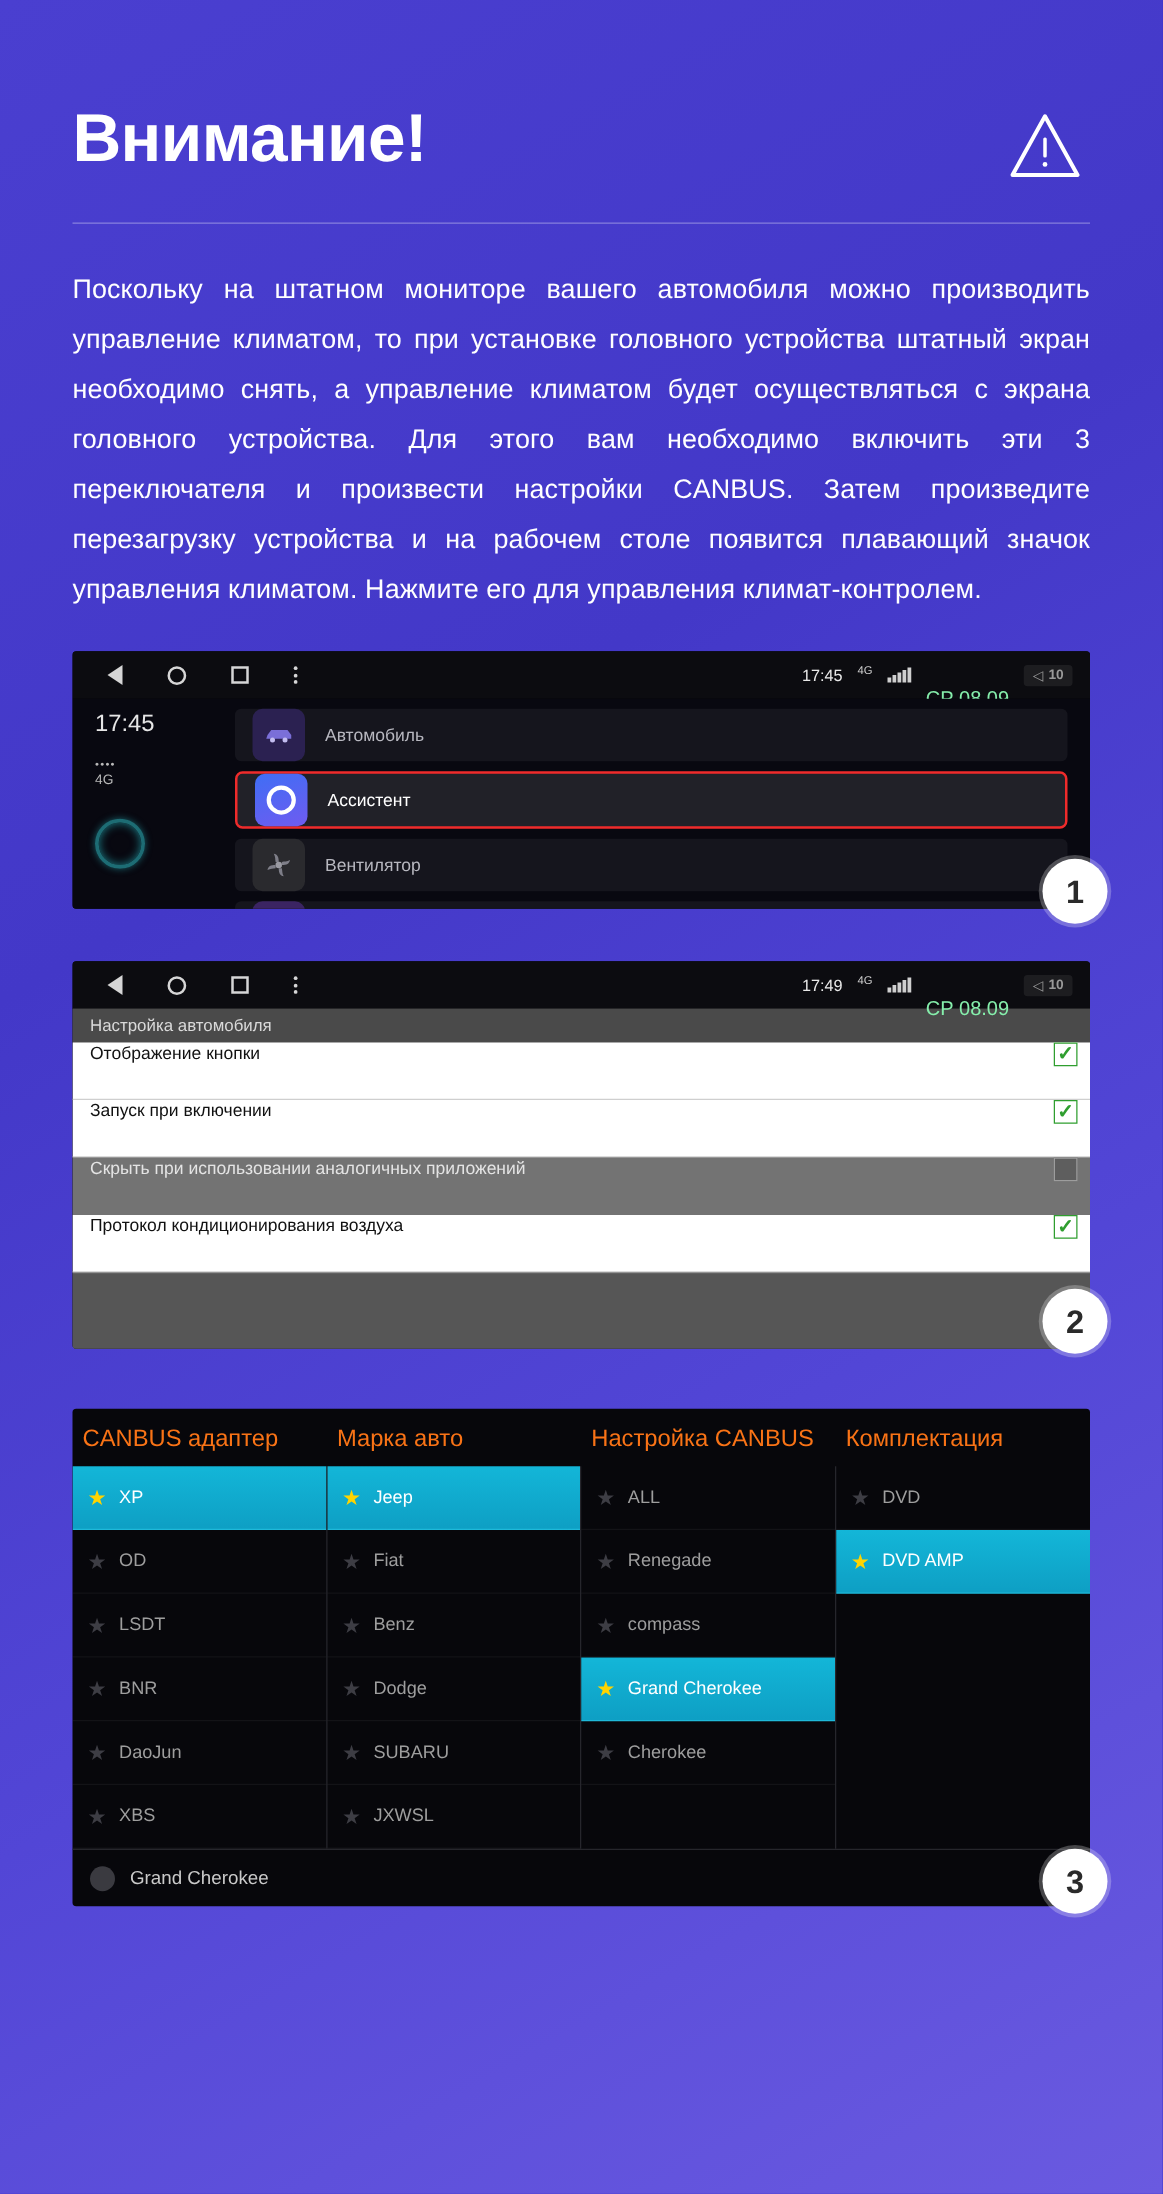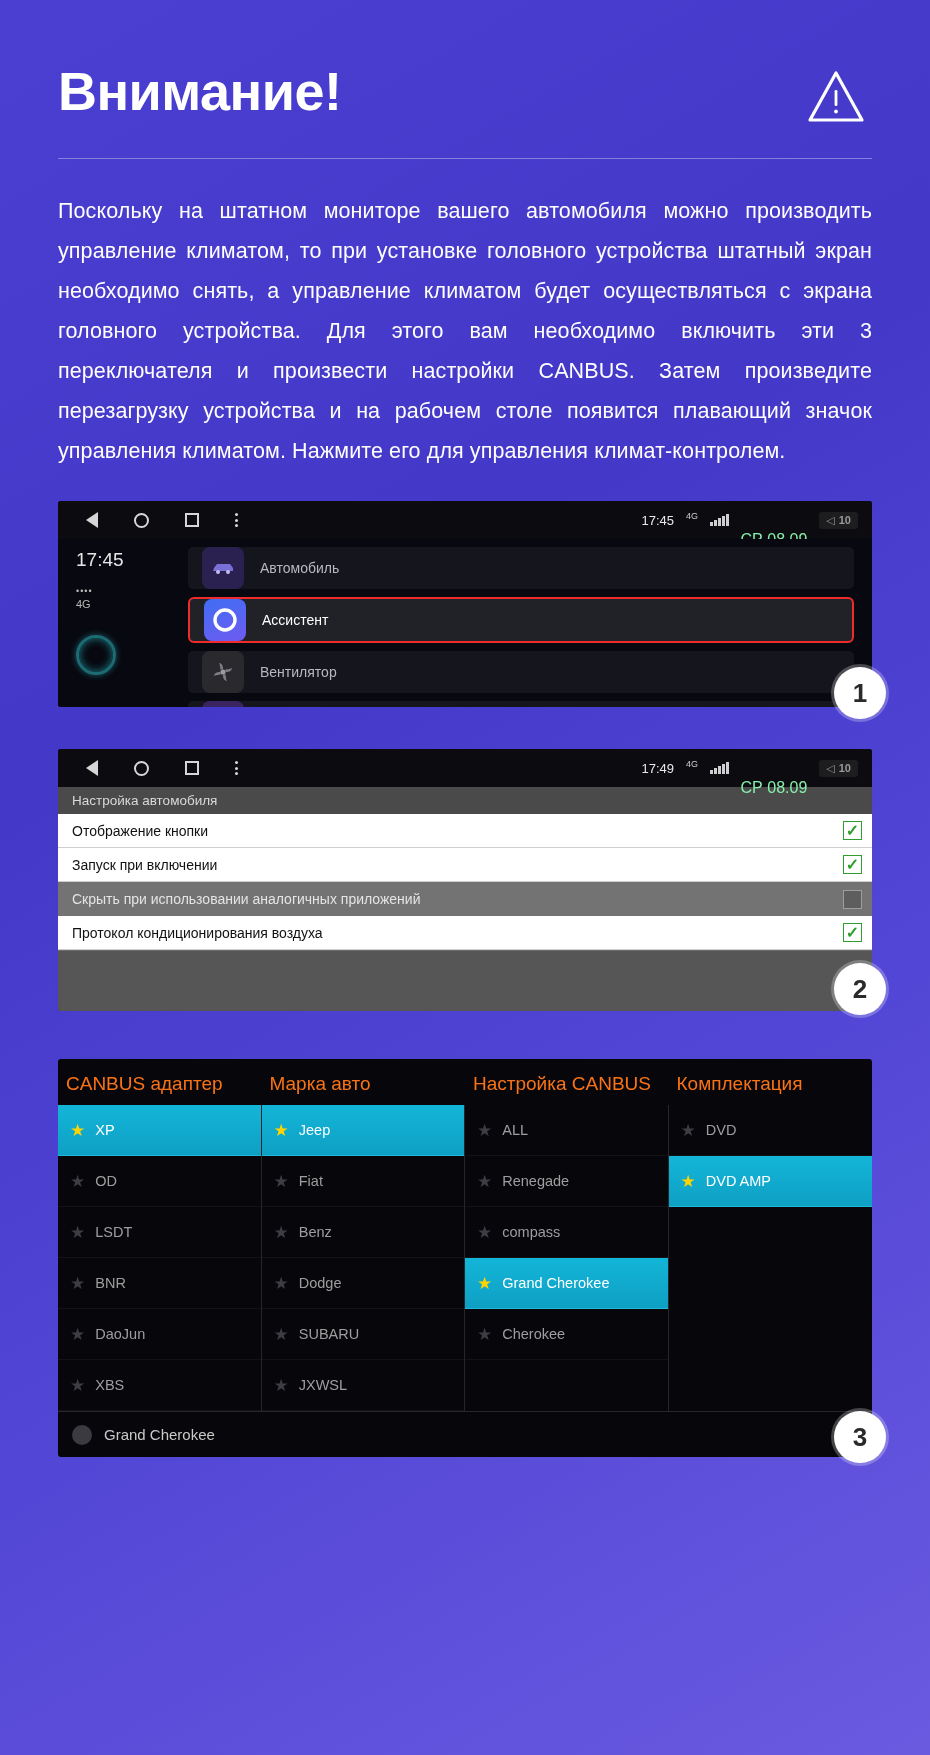--- a/index.html
+++ b/index.html
@@ -12,21 +12,21 @@
   body {
     background: linear-gradient(150deg, #4a3fd0 0%, #4338c8 35%, #5246d6 65%, #6a5ae0 100%);
     position: relative;
     overflow: hidden;
   }
   .page {
     position: absolute;
     left: 0; top: 0;
     width: 930px;
     height: 1755px;
-    padding: 48px 58px;
+    padding: 68px 58px;
   }
 
   
   .hdr {
     display: flex;
     align-items: flex-start;
     justify-content: space-between;
     margin-top: 8px;
   }
   .hdr h1 {
@@ -116,21 +116,21 @@
   .ic-car { background:#2b2151; }
   .ic-assist { background: linear-gradient(160deg,#3f6ef5,#6f5bf0); }
   .ic-fan { background:#2a2a2e; }
   .ic-video { background:#3b2462; }
   .ic-gallery { background:#3a3a40; }
   .ic-voice { background:#2f3136; }
 
   
   .setlist { background: #565656; }
   .set-title { background:#4a4a4a; color:#d9d9d9; font-size: 13.5px; padding: 6px 14px; }
-  .set-row { height: 34px; display:flex; align-items:center; padding: 0 10px 0 14px; font-size: 14px; }
+  .set-row { height: 46px; display:flex; align-items:flex-start; padding: 0 10px 0 14px; font-size: 14px; }
   .set-row.on { background:#ffffff; color:#111; border-bottom: 1px solid #cfcfcf; }
   .set-row.off { background:#737373; color:#e4e4e4; }
   .set-row .chk { margin-left:auto; width: 19px; height: 19px; border: 1.5px solid #7a7a7a; background:#fff; display:flex; align-items:center; justify-content:center; }
   .set-row .chk.checked { border-color:#2f9e2f; }
   .set-row .chk.checked::after { content:"✓"; color:#2f9e2f; font-size: 16px; line-height: 1; font-weight: bold; }
   .set-row.off .chk { background:#5e5e5e; border-color:#9d9d9d; }
   .set-row .arrow { margin-left:auto; color:#d8d8d8; font-size: 14px; }
   .set-sep { height:1px; background:#6c6c6c; }
   .set-pad { height: 60px; background:#565656; }
 

